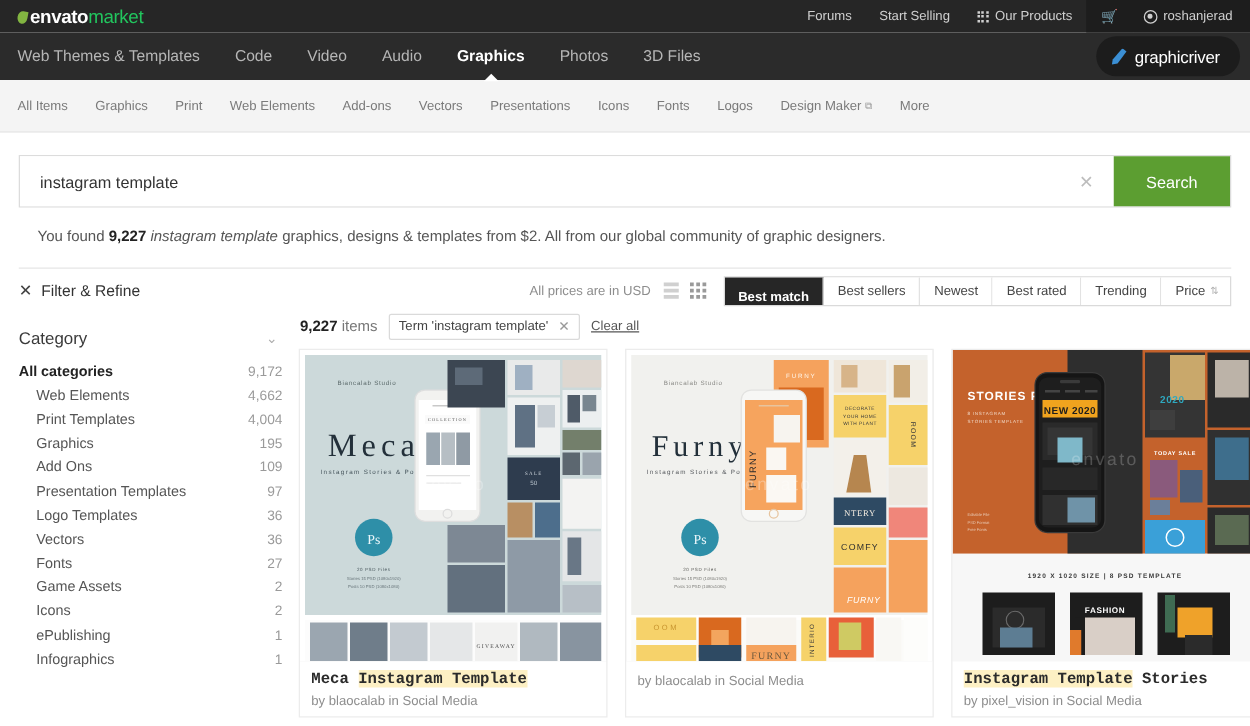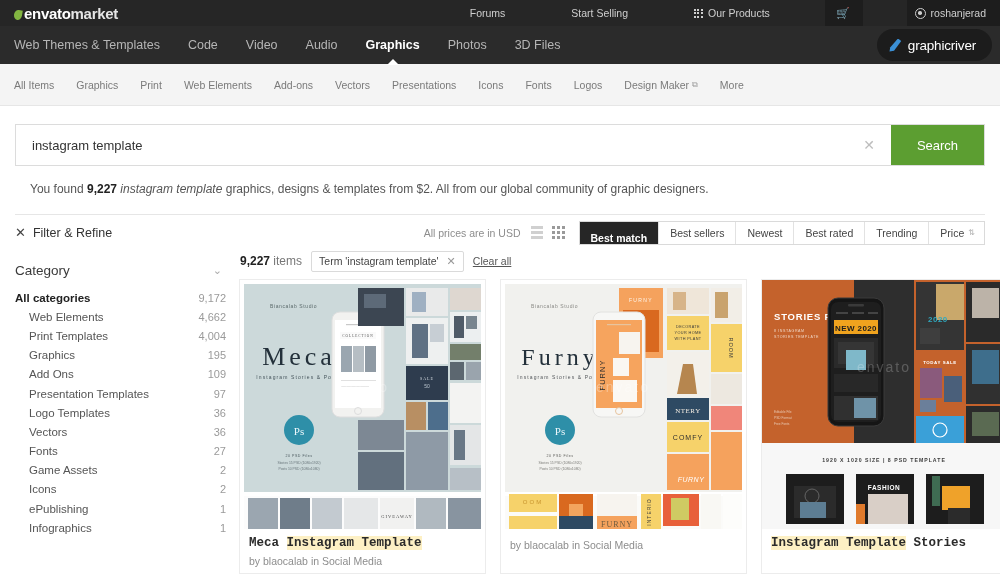--- a/index.html
+++ b/index.html
@@ -19,23 +19,23 @@
     display: flex; align-items: center; justify-content: space-between;
     padding: 0 0 0 14px; position: relative;
   }
   .logo { display: flex; align-items: baseline; font-size: 15px; font-weight: bold; letter-spacing: -.3px; }
   .logo .leaf {
     width: 8px; height: 10px; background: #82b541;
     border-radius: 60% 0 60% 60%; transform: rotate(10deg);
     display:inline-block; margin-right: 2px; position: relative; top: 1px;
   }
   .logo .envato { color: #fff; }
-  .logo .market { color: #e5e5e5; font-weight: bold; }
-
-  .topnav { display: flex; align-items: flex-end; height: 26px; font-size: 10.5px; color: #cfcfcf; gap: 44px; }
+  .logo .market { color: #22c55e; font-weight: normal; }
+
+  .topnav { display: flex; align-items: flex-end; height: 26px; font-size: 10.5px; color: #cfcfcf; }
   .topnav > div { padding: 0 11px; height: 26px; display: flex; align-items: center; gap: 5px; cursor: pointer; }
   .topnav .cartcell { background: #1d1d1d; padding: 0 12px; }
   .topnav .usercell { background: #1d1d1d; padding: 0 14px 0 8px; }
   .grid9 { display: grid; grid-template-columns: repeat(3,2px); grid-template-rows: repeat(3,2px); gap: 1.5px; }
   .grid9 i { background: #cfcfcf; width: 2px; height: 2px; display:block; }
   .cart-ic { font-size: 11px; color: #dcdcdc; }
   .avatar-ic {
     width: 11px; height: 11px; border-radius: 50%; border: 1.2px solid #cfcfcf;
     display: inline-flex; align-items: center; justify-content: center;
   }
@@ -596,18 +596,19 @@
             <rect x="94" y="224" width="9" height="20" fill="#e07a2c"></rect>
             <rect x="164" y="194" width="58" height="50" fill="#1d1d1d"></rect>
             <rect x="170" y="196" width="8" height="30" fill="#3f6b52"></rect>
             <rect x="180" y="206" width="28" height="24" fill="#efa22a"></rect>
             <rect x="186" y="228" width="22" height="16" fill="#2b2b2b"></rect>
             <text x="122" y="92" font-family="Liberation Sans" font-size="14" fill="#ffffff" fill-opacity="0.22" text-anchor="middle" letter-spacing="2">envato</text>
           </svg>
         </div>
         <div class="cardbody">
           <div class="cardtitle"><span></span><mark>Instagram Template</mark><span> Stories</span></div>
+          <div class="cardby">by pixel_vision in Social Media</div>
         </div>
       </div>
 
     </div>
   </div>
 </div>
 
 </body></html>

